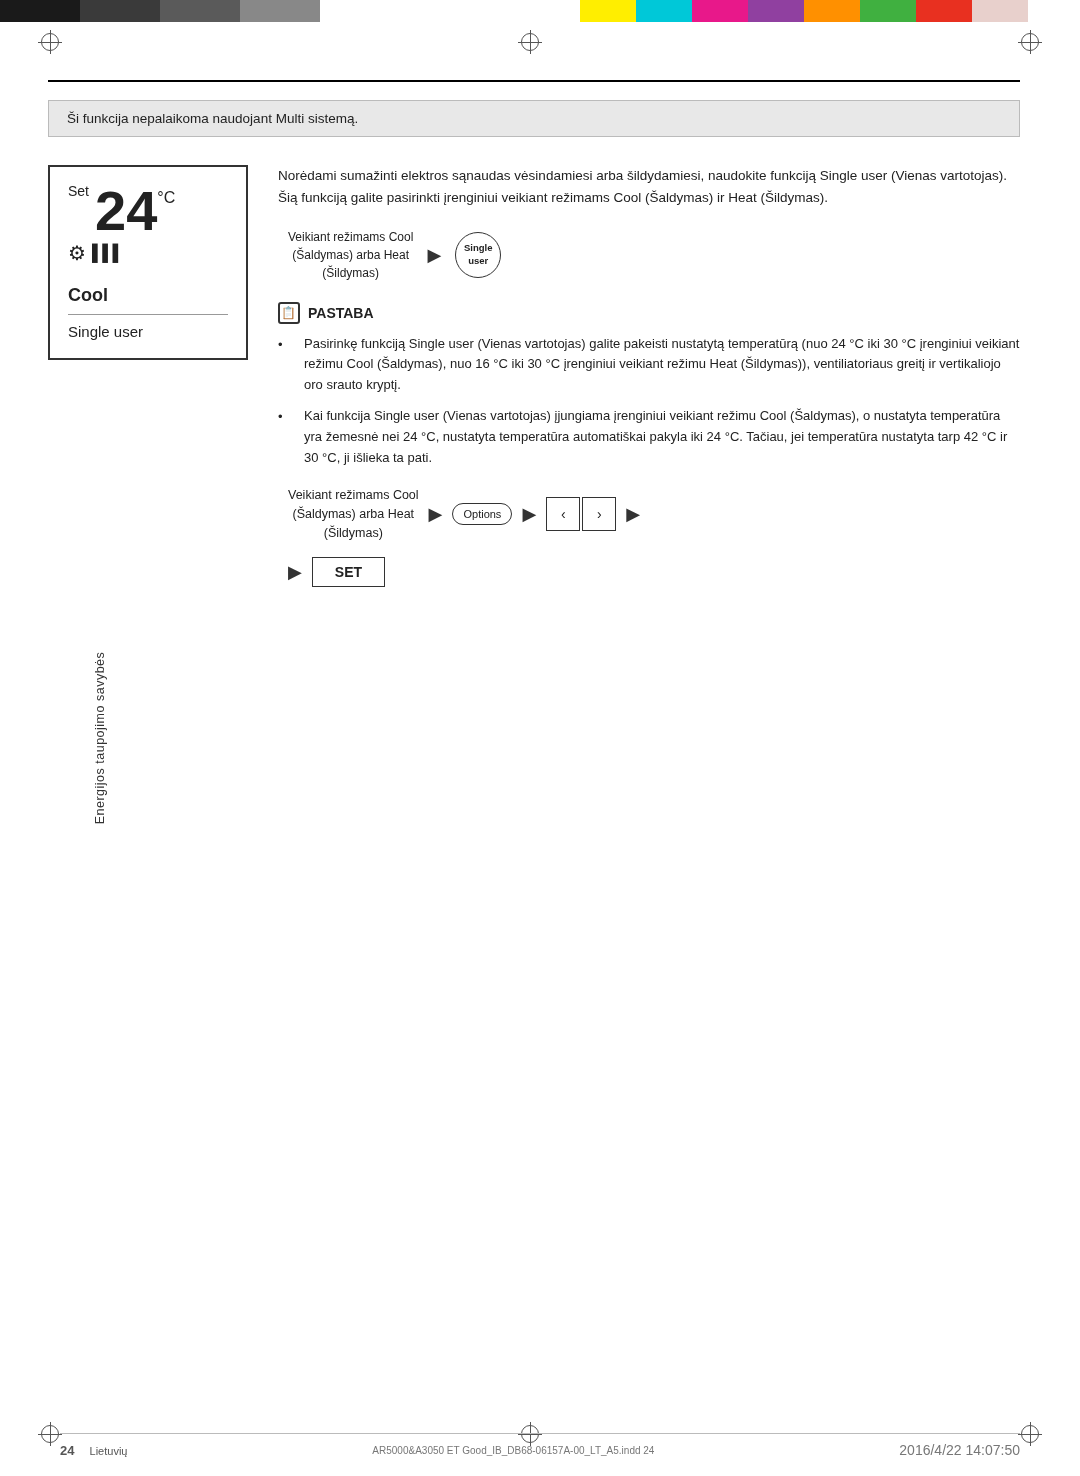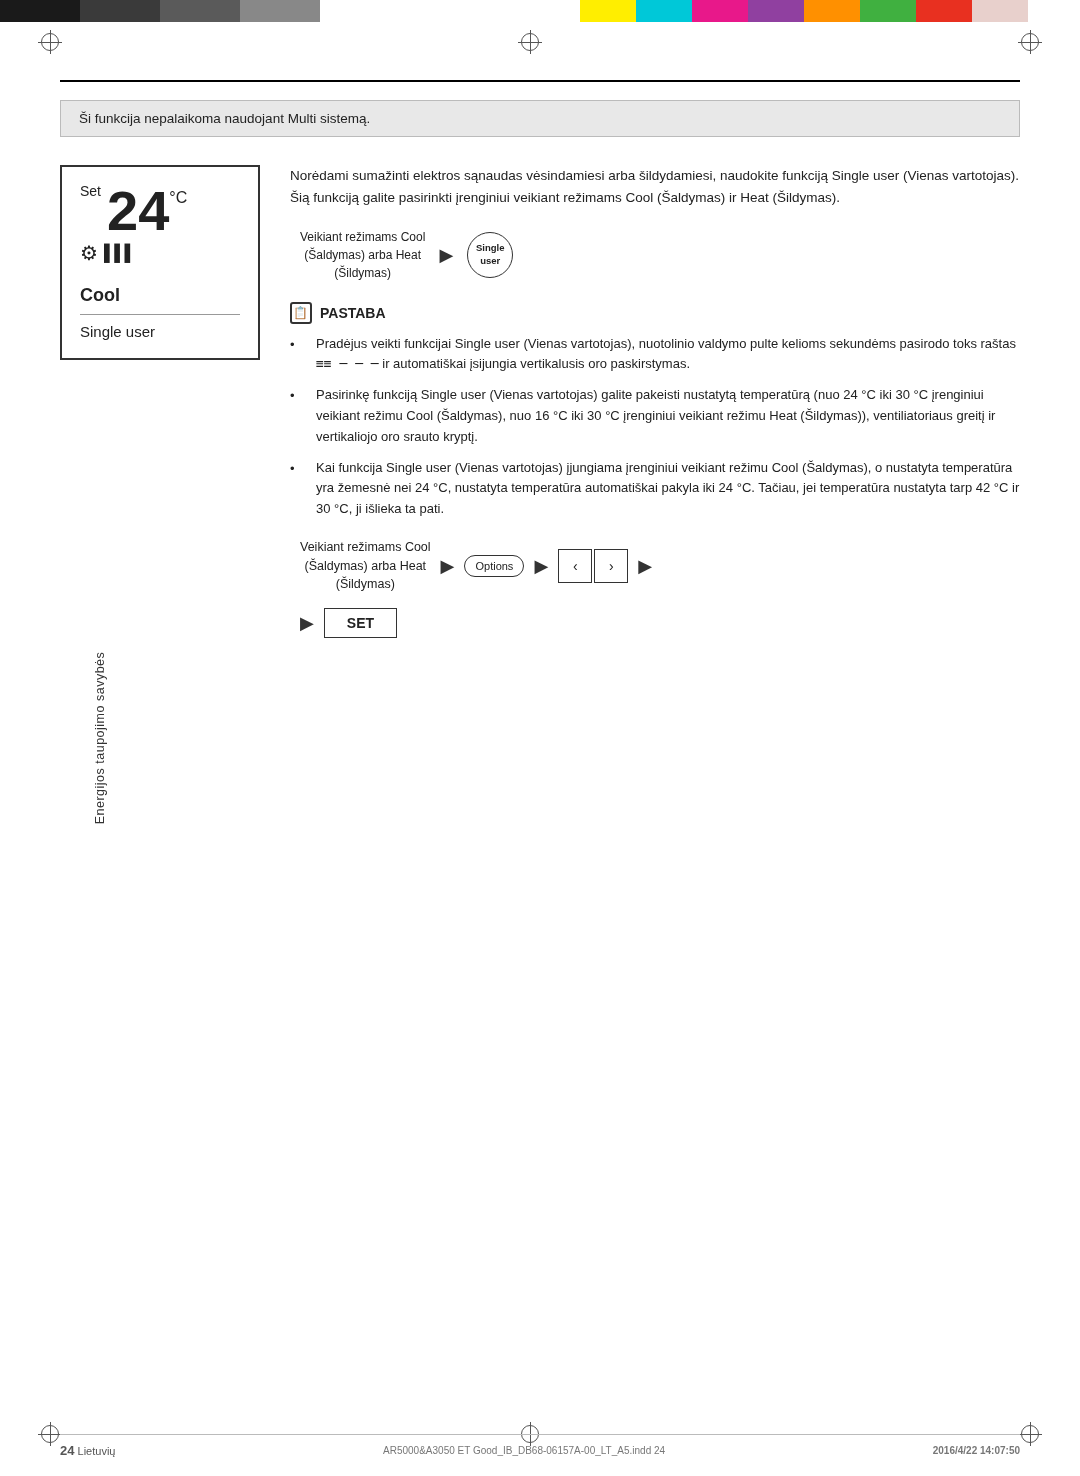--- a/index.html
+++ b/index.html
@@ -37,21 +37,21 @@
     }
     .color-bar-right .bar { height: 22px; }
 
     
     .page-content {
       position: absolute;
       top: 60px;
       left: 0;
       right: 0;
       bottom: 40px;
-      padding: 20px 60px 20px 60px;
+      padding: 20px 60px 20px 48px;
     }
 
     
     .top-line {
       width: 100%;
       height: 2px;
       background: #000;
       margin-bottom: 18px;
     }
 
@@ -397,24 +397,20 @@
 
       <div class="note-section">
         <div class="note-header">
           <div class="note-icon">📋</div>
           <span>PASTABA</span>
         </div>
 
         <ul class="bullet-list">
           <li>
             <span></span>
-            <span>Pradėjus veikti funkcijai Single user (Vienas vartotojas), nuotolinio valdymo pulte kelioms sekundėms pasirodo toks raštas <span class="dash-pattern">≡≡ ─ ─ ─</span> ir automatiškai įsijungia vertikalusis oro paskirstymas.</span>
-          </li>
-          <li>
-            <span></span>
             <span>Pasirinkę funkciją Single user (Vienas vartotojas) galite pakeisti nustatytą temperatūrą (nuo 24 °C iki 30 °C įrenginiui veikiant režimu Cool (Šaldymas), nuo 16 °C iki 30 °C įrenginiui veikiant režimu Heat (Šildymas)), ventiliatoriaus greitį ir vertikaliojo oro srauto kryptį.</span>
           </li>
           <li>
             <span></span>
             <span>Kai funkcija Single user (Vienas vartotojas) įjungiama įrenginiui veikiant režimu Cool (Šaldymas), o nustatyta temperatūra yra žemesnė nei 24 °C, nustatyta temperatūra automatiškai pakyla iki 24 °C. Tačiau, jei temperatūra nustatyta tarp 42 °C ir 30 °C, ji išlieka ta pati.</span>
           </li>
         </ul>
 
         <div class="bottom-instructions">
 
@@ -438,17 +434,17 @@
           </div>
         </div>
       </div>
     </div>
   </div>
 </div>
 
 <div class="footer">
   <div>
     <span class="footer-page">24</span>
-    <span style="margin-left:0;">Lietuvių</span>
+    <span style="margin-left:12px;">Lietuvių</span>
   </div>
   <div style="font-size:10px;color:#777;">AR5000&amp;A3050 ET Good_IB_DB68-06157A-00_LT_A5.indd  24</div>
-  <div style="font-size:10px;color:#777;font-weight:bold;">2016/4/22  14:07:50</div>
+  <div style="font-size:14px;color:#777;">2016/4/22  14:07:50</div>
 </div>
 
 </body></html>

